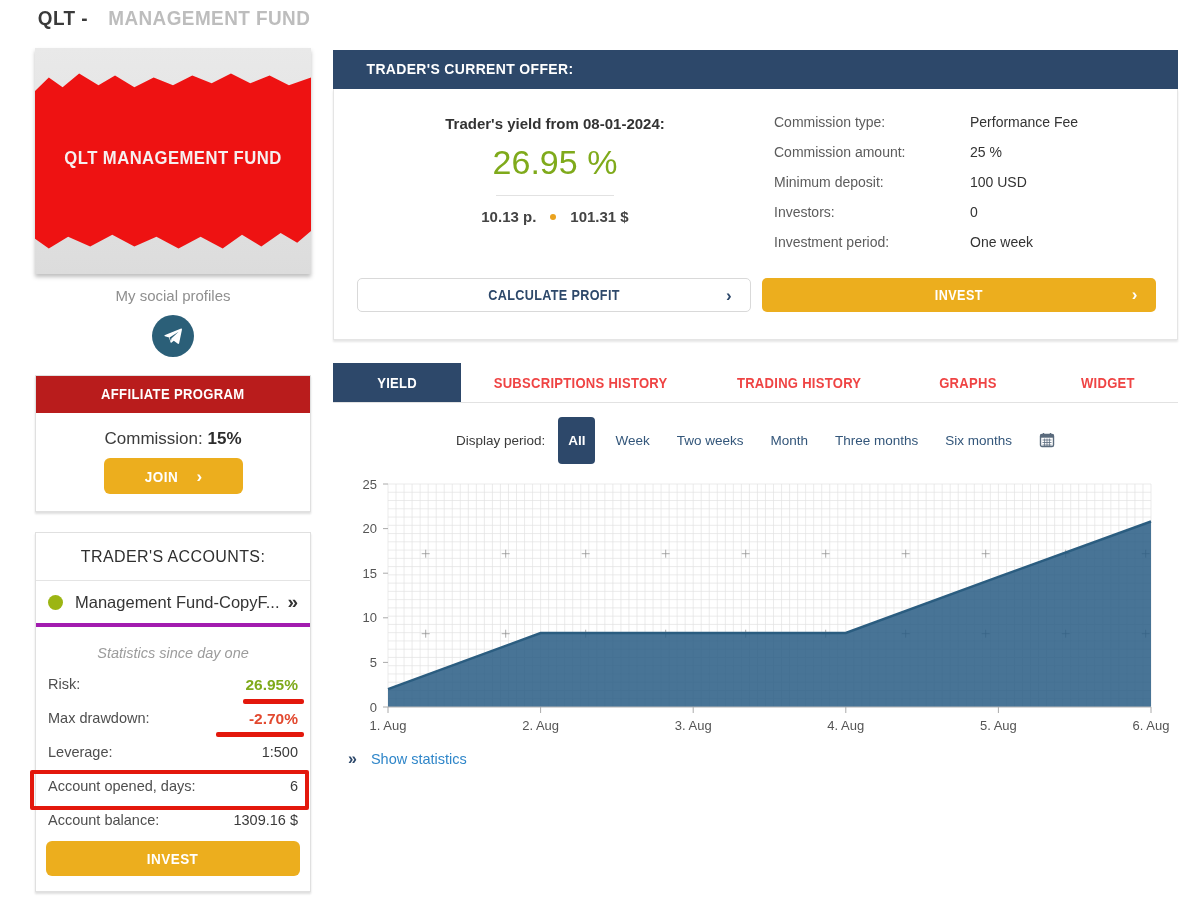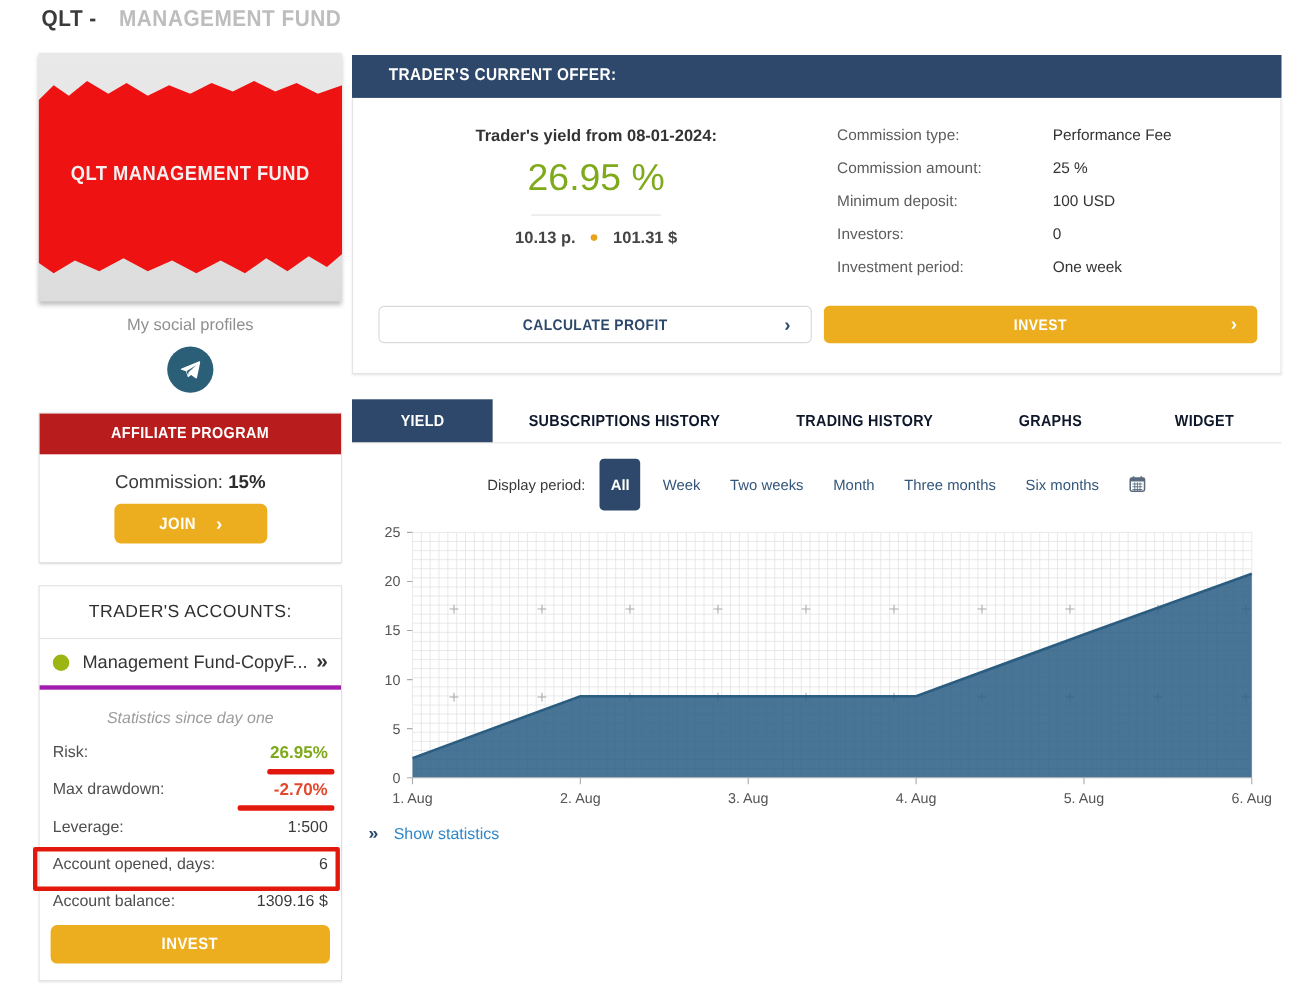--- a/index.html
+++ b/index.html
@@ -44,21 +44,21 @@
   .acc-expand { font-size:19px; color:#333; font-weight:bold; }
   .stats-title { margin-top:18px; text-align:center; font-style:italic; color:#9c9c9c; font-size:14.5px; }
   .stat-row { display:flex; justify-content:space-between; align-items:flex-start; margin:13px 12px 0; line-height:21px; font-size:14.5px; }
   .stat-label { color:#4e4e4e; max-width:160px; }
   .stat-value { color:#3a3a3a; text-align:right; }
   .stat-value.green { color:#7faa1b; font-weight:bold; font-size:15.5px; }
   .stat-value.red { color:#e2492f; font-weight:bold; font-size:15.5px; }
   #side-invest-btn { width:254px; height:35px; margin:10px auto 0; }
 
   
-  #main { position:absolute; left:320px; top:50px; width:845px; }
+  #main { position:absolute; left:333px; top:50px; width:845px; }
   .offer-header { background:#2d486a; color:#fff; font-weight:bold; font-size:15.5px; padding:10px 0 11px 22px; letter-spacing:.4px; }
   .offer-body { position:relative; border:1px solid #e5e5e5; border-top:none; height:251px; box-shadow:0 2px 2px rgba(0,0,0,.1); }
   .offer-cols { display:flex; padding-top:26px; }
   .offer-left { width:432px; text-align:center; padding-left:10px; }
   .yield-title { font-weight:bold; font-size:15px; color:#333; }
   .yield-value { margin-top:11px; font-size:34px; font-weight:normal; color:#7faa1b; }
   .yield-divider { width:118px; margin:13px auto 0; border-top:1px solid #e2e2e2; }
   .points-row { margin-top:12px; font-size:15px; font-weight:bold; color:#444; }
   .points-dot { display:inline-block; width:6px; height:6px; border-radius:50%; background:#eaa21e; margin:0 14px; vertical-align:2px; }
   .offer-right { flex:1; padding-left:8px; }
@@ -67,21 +67,21 @@
   .detail-value { color:#333; }
   .offer-buttons { position:absolute; left:23px; right:21px; top:189px; display:flex; gap:11px; height:34px; }
   #calc-btn { position:relative; flex:0 0 394px; background:#fff; border:1px solid #d9d9d9; border-radius:5px; color:#2d486a;
     font-weight:bold; font-size:14px; cursor:pointer; font-family:inherit; letter-spacing:.4px; }
   #calc-btn .chev { position:absolute; right:18px; top:8px; color:#2d486a; }
   #offer-invest-btn { position:relative; flex:1; border-radius:5px; font-size:14px; }
   #offer-invest-btn .chev { position:absolute; right:18px; top:8px; }
 
   
   #tabs { display:flex; margin-top:23px; border-bottom:1px solid #e2e2e2; height:40px; }
-  .tab { display:flex; align-items:center; justify-content:center; font-weight:bold; font-size:14.5px; color:#0f172a;
+  .tab { display:flex; align-items:center; justify-content:center; font-weight:bold; font-size:14.5px; color:#ef4444;
     background:#fff; cursor:pointer; letter-spacing:.3px; }
   .tab.active { background:#2d486a; color:#fff; }
   .tab:nth-child(1){width:128px} .tab:nth-child(2){width:239px} .tab:nth-child(3){width:198px}
   .tab:nth-child(4){width:140px} .tab:nth-child(5){width:140px}
 
   
   #period-row { display:flex; align-items:center; justify-content:center; margin-top:24px; height:26px; font-size:13.5px; }
   #period-label { color:#3a3a3a; margin-right:13px; }
   .p-option { color:#33567a; margin-right:27px; cursor:pointer; }
   .p-option.active { background:#2d486a; color:#fff; font-weight:bold; border-radius:4px; padding:16px 10px; margin-right:20px; }

